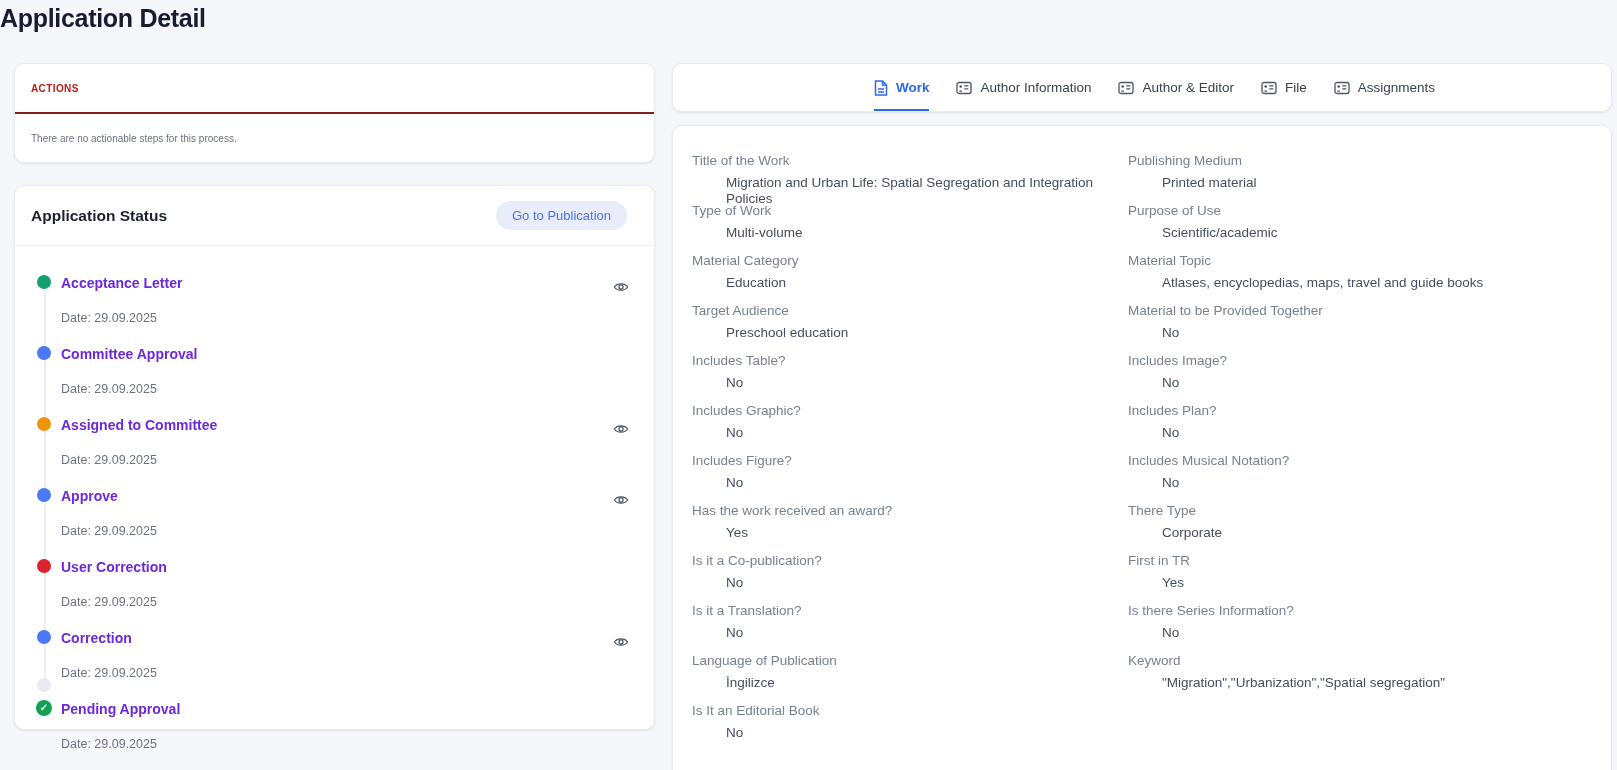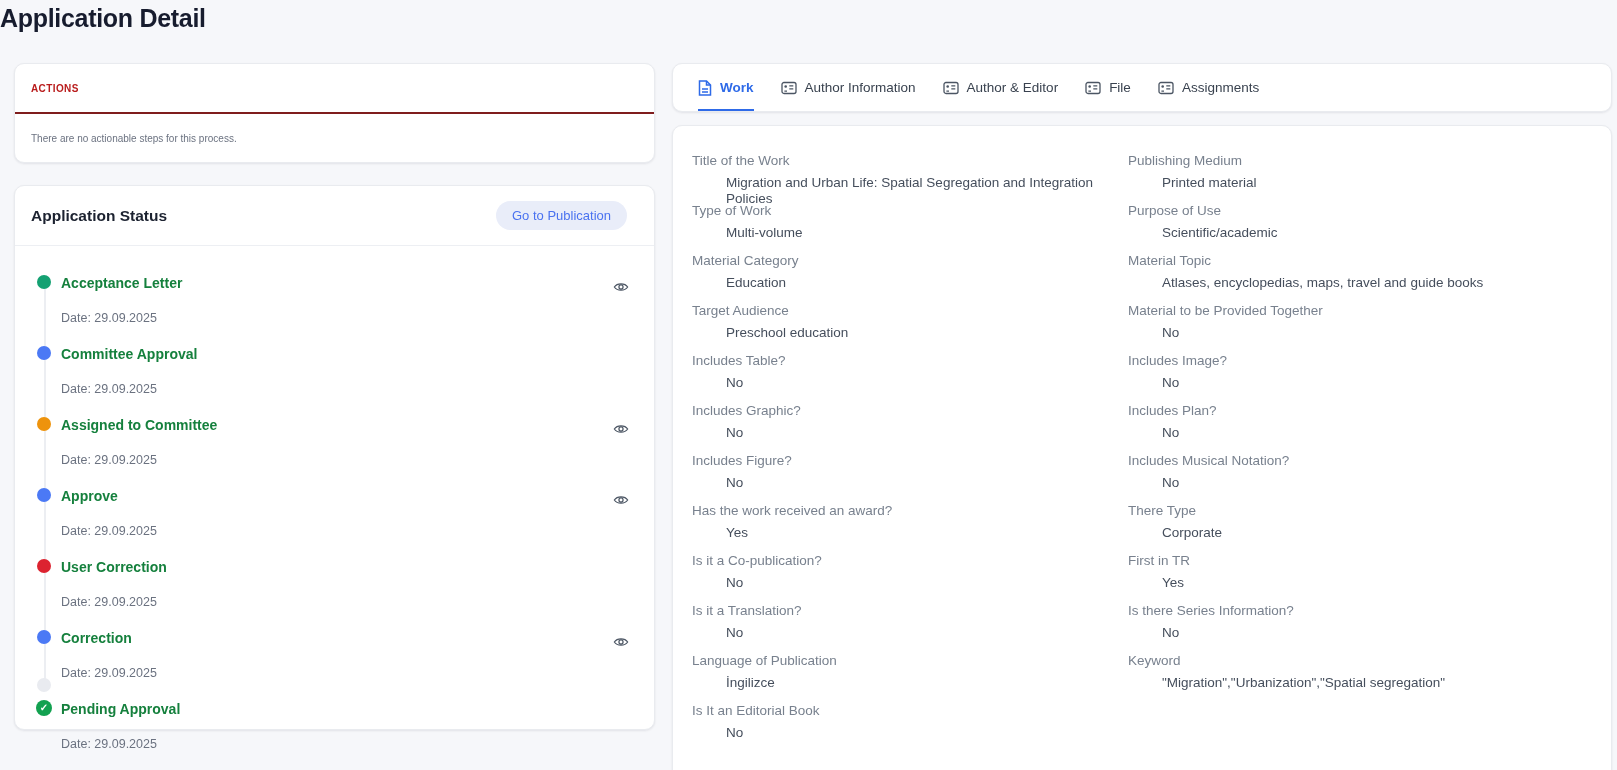--- a/index.html
+++ b/index.html
@@ -54,35 +54,35 @@
   .dot-green  { background:#14a172; }
   .dot-blue   { background:#4b79f5; }
   .dot-orange { background:#ee930c; }
   .dot-red    { background:#dc2330; }
   .dot-check  {
     background:#12a150; width:16px; height:16px; left:5px; top:0;
     display:flex; align-items:center; justify-content:center;
   }
   .dot-check::after { content:"✓"; color:#fff; font-size:10px; font-weight:700; line-height:1; }
   .tl-title {
-    font-size:14px; font-weight:700; color:#15803d; text-decoration:none;
+    font-size:14px; font-weight:700; color:#6d28d9; text-decoration:none;
     cursor:pointer; display:inline-block; line-height:16px;
   }
   .tl-date { margin-top:19px; font-size:12.5px; color:#6b7280; line-height:15px; }
   .eye {
     position:absolute; right:1px; top:5px; width:16px; height:16px; cursor:pointer;
     display:flex; align-items:center; justify-content:center;
   }
   .end-dot {
     position:absolute; left:22px; bottom:37px; width:14px; height:14px;
     border-radius:50%; background:#e9ebf0;
   }
   
   .tabs-card { left:672px; top:63px; width:940px; height:49px; padding:0 0 0 25px;
-               display:flex; align-items:stretch; gap:27px; }
+               display:flex; align-items:stretch; gap:27px;justify-content:center; }
   .tab {
     display:flex; align-items:center; gap:8px; cursor:pointer;
     font-size:13.5px; color:#39424f; border-bottom:2.5px solid transparent;
     padding-top:2px;
   }
   .tab.active { color:#2e6ae8; font-weight:600; border-bottom-color:#2e6ae8; }
   .ic { display:flex; align-items:center; }
   .content-card { left:672px; top:125px; width:940px; height:680px; padding:27px 20px 0 19px; }
   .cols { display:flex; }
   .col { width:436px; }

